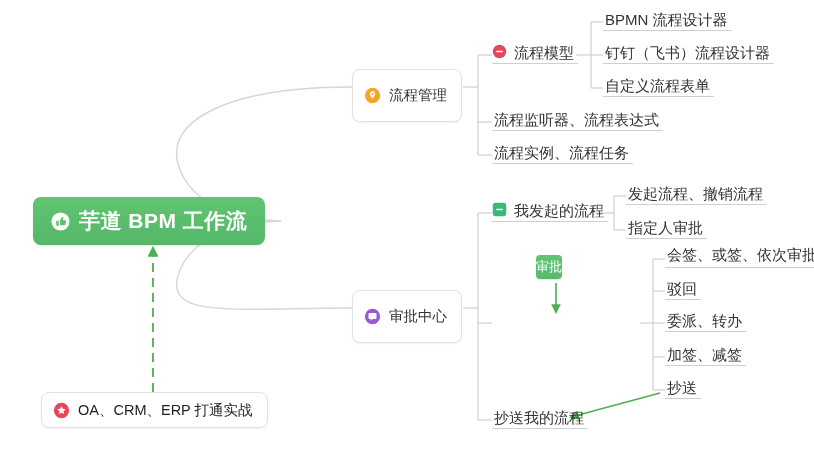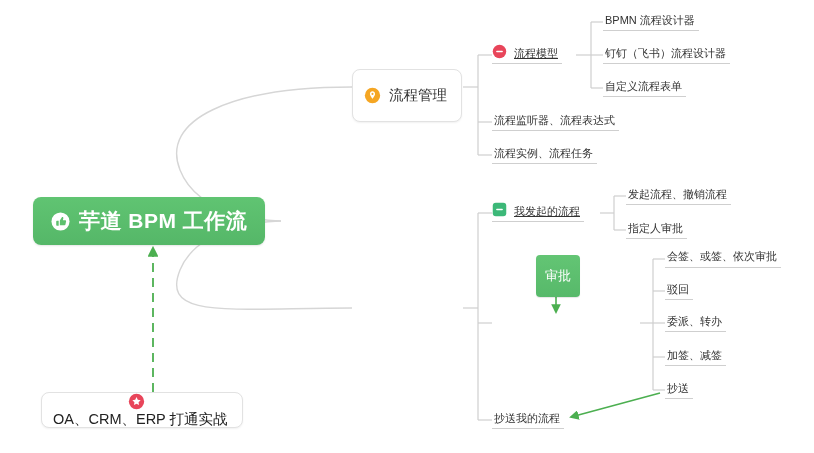--- a/index.html
+++ b/index.html
@@ -60,49 +60,48 @@
     font-size: 14.5px;
     color: #333333;
     box-shadow: 0 1px 2px rgba(0,0,0,0.06);
   }
   .card .bullet {
     margin-right: 8px;
     display: inline-flex;
   }
   
   .leaf {
-    font-size: 11px;
+    font-size: 15px;
     color: #333333;
     border-bottom: 1px solid #cfcfcf;
     height: 26px;
     padding: 0 4px 0 2px;
     align-items: flex-end;
     padding-bottom: 2px;
   }
   .leaf.withicon {
     padding-left: 0;
-    text-decoration: underline;
   }
   .leaf .bullet {
     margin-right: 7px;
     display: inline-flex;
     margin-bottom: 2px;
   }
   .leaf .txt {
     line-height: 16px;
   }
   
   .tagbox {
     background: #5ec16e;
     background: linear-gradient(180deg, #63c574 0%, #57b96a 100%);
     color: #ffffff;
     font-size: 13px;
     border-radius: 4px;
-    height: 42px;
-    padding: 0 9px;
+    height: 24px;
+    padding: 0 0;
     justify-content: center;
     box-shadow: 0 1px 1px rgba(0,0,0,0.10);
   }
   
   .callout {
     background: #ffffff;
     border: 1px solid #e2e2e2;
     border-radius: 8px;
     height: 36px;
     padding: 0 14px 0 11px;
@@ -209,20 +208,30 @@
     <span class="txt">自定义流程表单</span>
   </div>
 
   <div class="node leaf" style="left:492px; top:105px;">
     <span class="txt">流程监听器、流程表达式</span>
   </div>
   <div class="node leaf" style="left:492px; top:138px;text-align:center;">
     <span class="txt">流程实例、流程任务</span>
   </div>
 
+  <div class="node card" style="left:352px; top:290px;">
+    <span class="bullet">
+      <svg width="17" height="17" viewBox="0 0 20 20">
+        <circle cx="10" cy="10" r="9" fill="#9b59d0"></circle>
+        <rect x="5.3" y="6" width="9.4" height="7" rx="1.3" fill="#ffffff"></rect>
+        <path d="M8 13l-.2 2 2.4-2z" fill="#ffffff"></path>
+      </svg>
+    </span>
+    <span>审批中心</span>
+  </div>
 
   <div class="node leaf withicon" style="left:492px; top:196px;">
     <span class="bullet">
       <svg width="15" height="15" viewBox="0 0 20 20">
         <rect x="1" y="1" width="18" height="18" rx="4" fill="#3cb878"></rect>
         <rect x="5.5" y="9" width="9" height="2" rx="1" fill="#ffffff"></rect>
       </svg>
     </span>
     <span class="txt">我发起的流程</span>
   </div>
@@ -251,21 +260,21 @@
     <span class="txt">加签、减签</span>
   </div>
   <div class="node leaf" style="left:665px; top:373px;">
     <span class="txt">抄送</span>
   </div>
 
   <div class="node leaf" style="left:492px; top:403px;">
     <span class="txt">抄送我的流程</span>
   </div>
 
-  <div class="node callout" style="left:41px; top:392px;flex-direction:column;">
+  <div class="node callout" style="left:41px; top:392px;">
     <span class="bullet">
       <svg width="17" height="17" viewBox="0 0 20 20">
         <circle cx="10" cy="10" r="9" fill="#e8455a"></circle>
         <path d="M10 4.8l1.5 3.1 3.4.5-2.5 2.4.6 3.4L10 12.6l-3 1.6.6-3.4L5.1 8.4l3.4-.5z" fill="#ffffff"></path>
       </svg>
     </span>
     <span>OA、CRM、ERP 打通实战</span>
   </div>
 
 </div>

